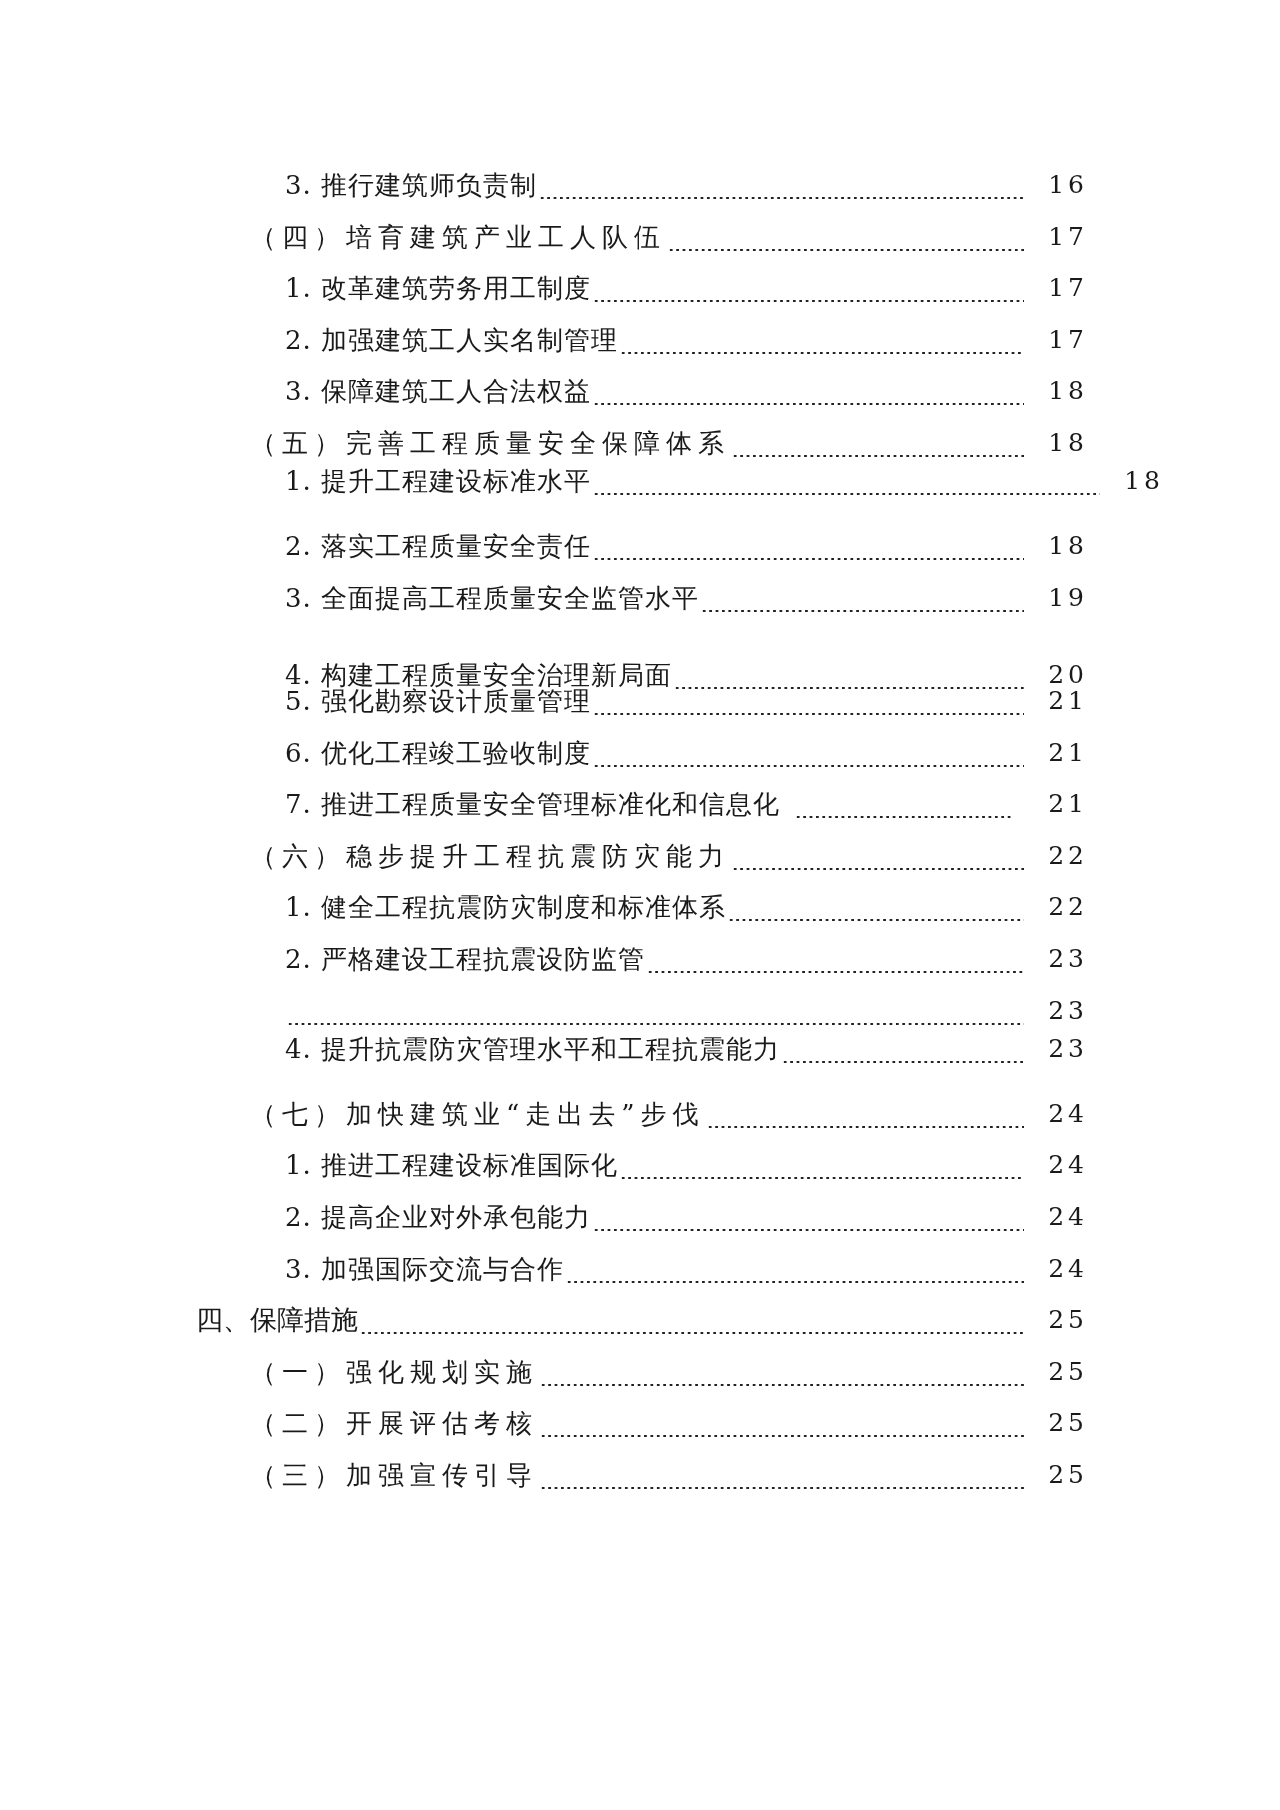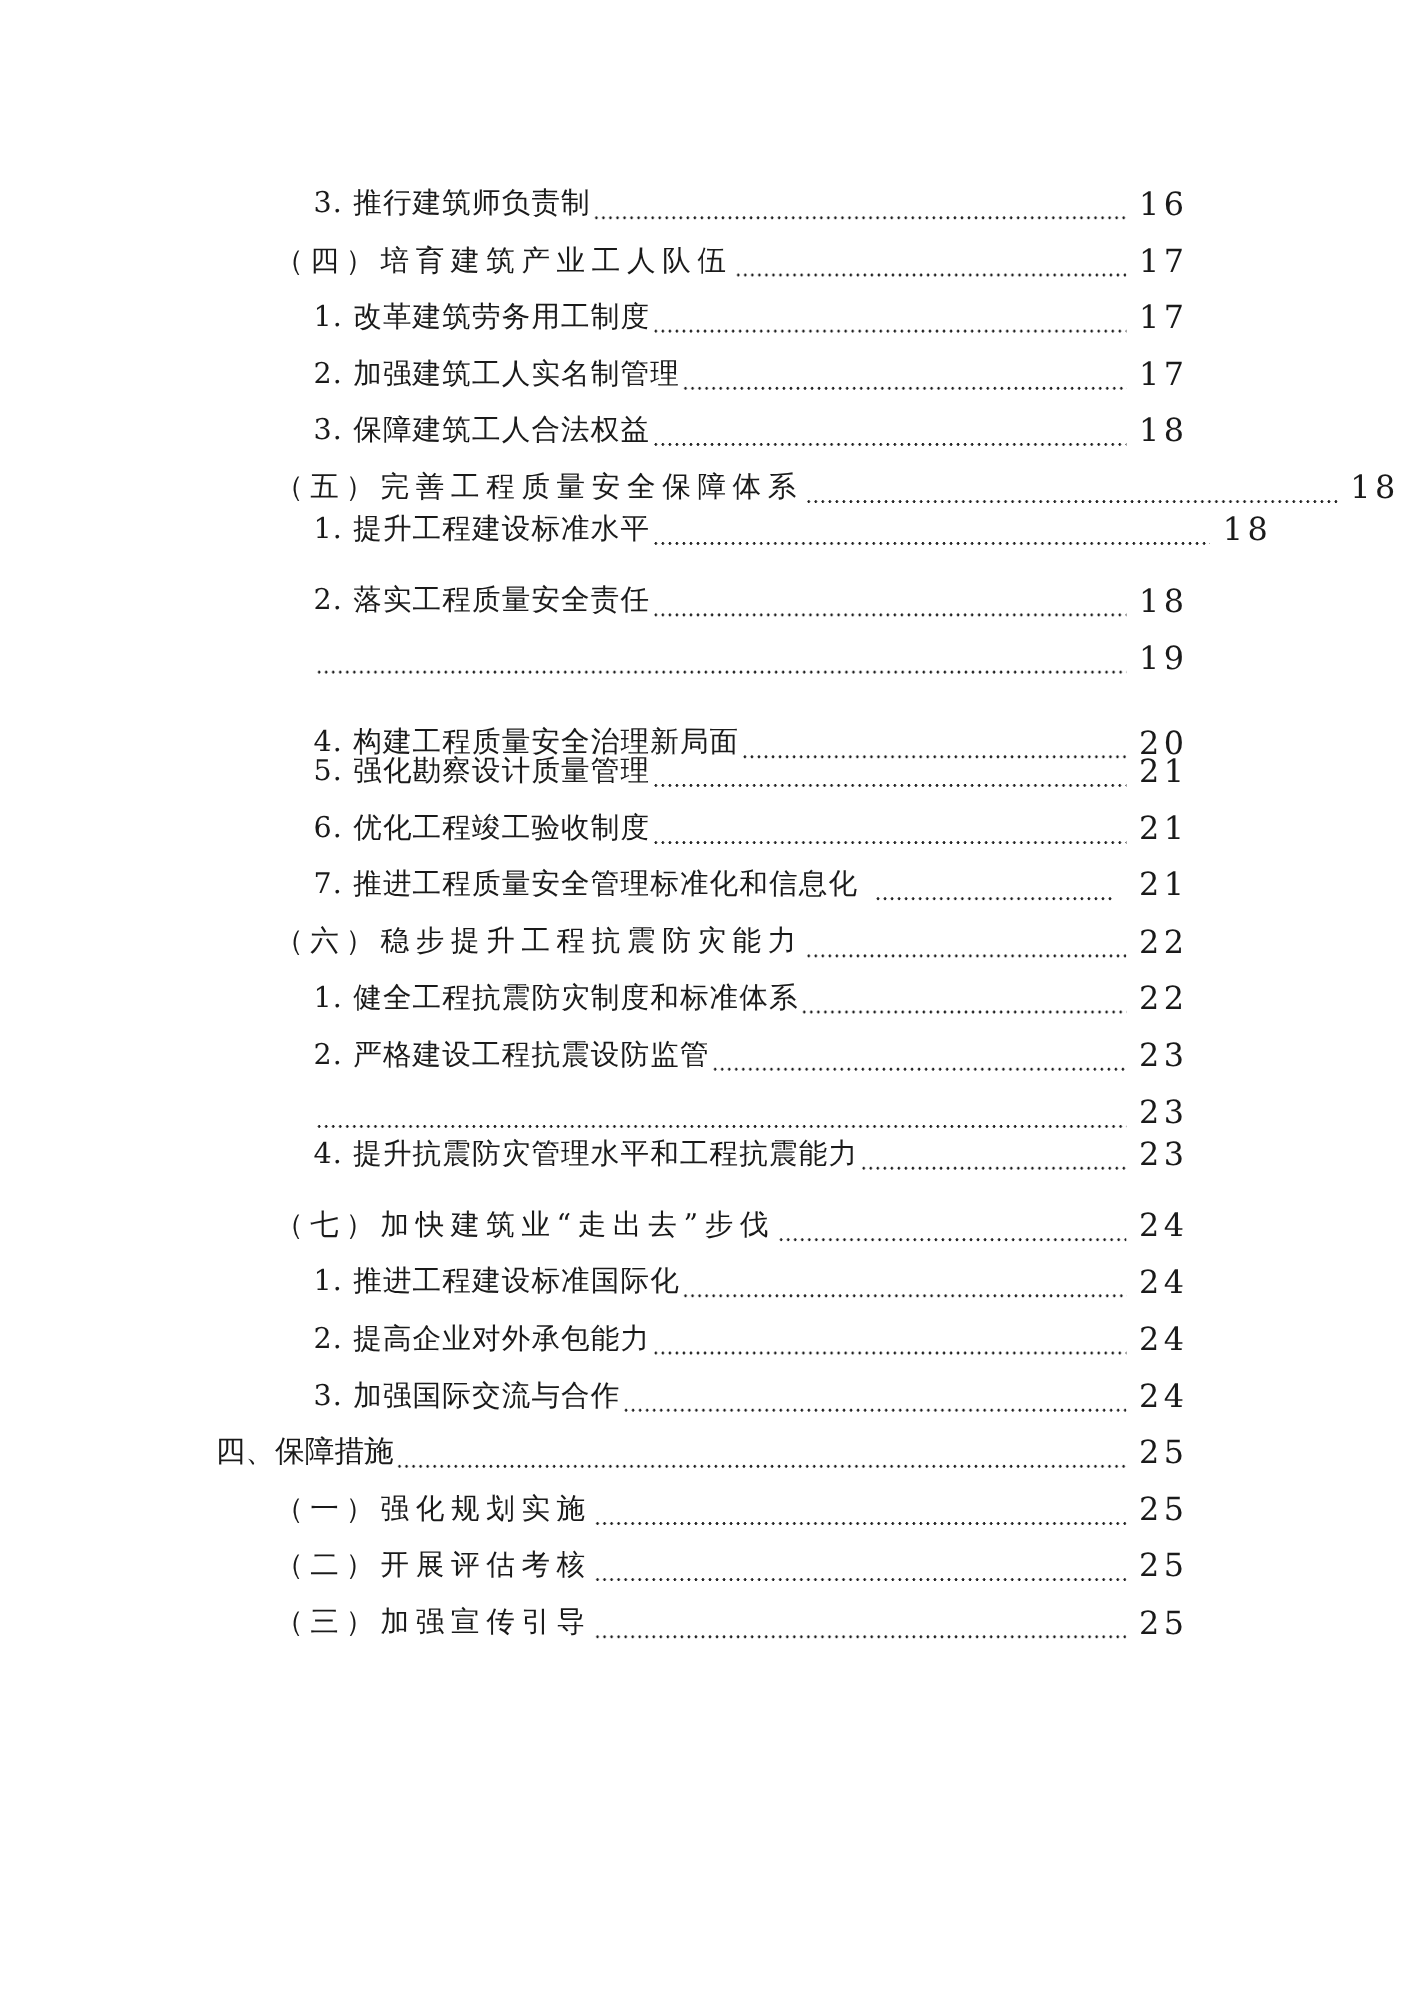--- a/index.html
+++ b/index.html
@@ -6,21 +6,21 @@
   body { width: 1280px; height: 1810px; position: relative; overflow: hidden;
          font-family: "DejaVu Serif", "Liberation Serif", serif; color: #1a1a1a; }
   .toc { position: absolute; left: 0; top: 159px; width: 1280px; }
   .row { position: absolute; left: 0; width: 1280px; height: 52px;
          display: flex; align-items: center; }
   .row .label { white-space: nowrap; font-size: 26px; letter-spacing: 1px; line-height: 52px; }
   .row .dots { flex: 1; height: 52px; margin: 0 4px 0 2px;
                background-image: radial-gradient(circle, #222 1.1px, transparent 1.4px);
                background-size: 6.4px 6px; background-repeat: repeat-x;
                background-position: 0 36px; }
-  .row .page { font-size: 29px; letter-spacing: 4px; width: 60px; text-align: center; line-height: 52px; }
+  .row .page { font-size: 25px; letter-spacing: 4px; width: 60px; text-align: right; line-height: 52px; }
   .lv1 .label { font-family: "DejaVu Sans", "Liberation Sans", sans-serif; font-size: 27px; letter-spacing: 0px; }
   .lv2 .label { letter-spacing: 6px; }
 </style>
 </head>
 <body>
 
 <div class="toc" id="toc">
     <div class="row lv3" style="top: 0px; padding-left: 285px; box-sizing: border-box; padding-right: 192px;">
       <span class="label">3. 推行建筑师负责制</span>
       <span class="dots"></span>
@@ -39,36 +39,37 @@
     <div class="row lv3" style="top: 154.8px; padding-left: 285px; box-sizing: border-box; padding-right: 192px;">
       <span class="label">2. 加强建筑工人实名制管理</span>
       <span class="dots"></span>
       <span class="page">17</span>
     </div>
     <div class="row lv3" style="top: 206.4px; padding-left: 285px; box-sizing: border-box; padding-right: 192px;">
       <span class="label">3. 保障建筑工人合法权益</span>
       <span class="dots"></span>
       <span class="page">18</span>
     </div>
-    <div class="row lv2" style="top: 258px; padding-left: 250px; box-sizing: border-box; ">
+    <div class="row lv2" style="top: 258px; padding-left: 250px; box-sizing: border-box; padding-right: 192px;">
       <span class="label">（五）完善工程质量安全保障体系</span>
       <span class="dots"></span>
       <span class="page">18</span>
     </div>
     <div class="row lv3" style="top: 296px; padding-left: 285px; box-sizing: border-box; padding-right: 116px;">
       <span class="label">1. 提升工程建设标准水平</span>
       <span class="dots"></span>
       <span class="page">18</span>
     </div>
     <div class="row lv3" style="top: 361.2px; padding-left: 285px; box-sizing: border-box; padding-right: 192px;">
       <span class="label">2. 落实工程质量安全责任</span>
       <span class="dots"></span>
       <span class="page">18</span>
     </div>
     <div class="row lv3" style="top: 412.8px; padding-left: 285px; box-sizing: border-box; padding-right: 192px;">
+      <span class="label">3. 全面提高工程质量安全监管水平</span>
       <span class="dots"></span>
       <span class="page">19</span>
     </div>
     <div class="row lv3" style="top: 490px; padding-left: 285px; box-sizing: border-box; padding-right: 192px;">
       <span class="label">4. 构建工程质量安全治理新局面</span>
       <span class="dots"></span>
       <span class="page">20</span>
     </div>
     <div class="row lv3" style="top: 516px; padding-left: 285px; box-sizing: border-box; padding-right: 192px;">
       <span class="label">5. 强化勘察设计质量管理</span>

